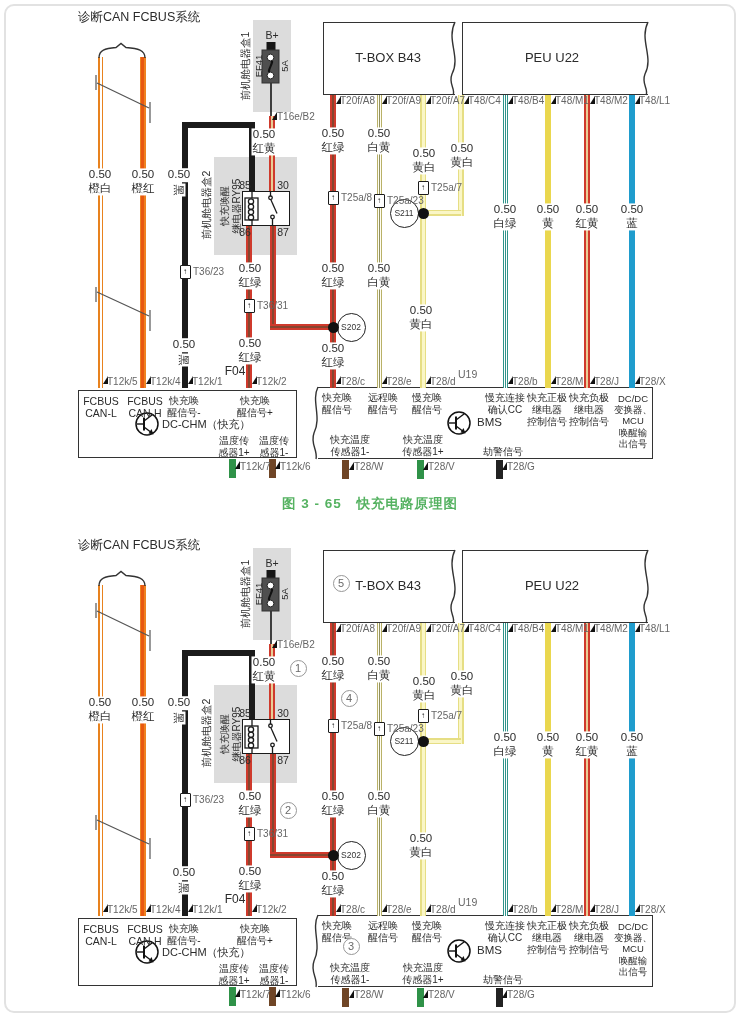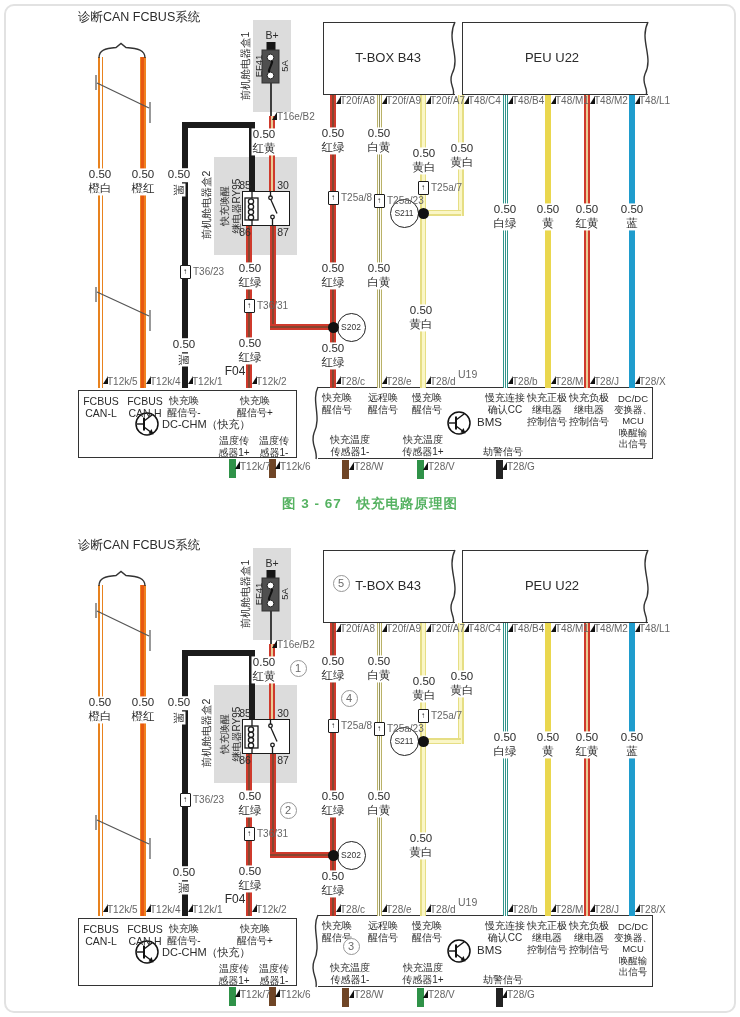--- a/index.html
+++ b/index.html
@@ -526,14 +526,14 @@
       <polygon points="1.5,9.5 6.5,10.5 4.5,5" fill="#111"></polygon>
     </g>
   </svg>
         <div class="ann" style="left: 332.5px; top: 46.5px;">5</div>
         <div class="ann" style="left: 289.5px; top: 131.5px;">1</div>
         <div class="ann" style="left: 340.5px; top: 161.5px;">4</div>
         <div class="ann" style="left: 279.5px; top: 273.5px;">2</div>
         <div class="ann" style="left: 342.5px; top: 409.5px;">3</div>
       </div>
     </div>
-  <div class="caption" style="color: rgb(85, 178, 97);">图 3 - 67　快充电路原理图</div>
+  <div class="caption" style="color: rgb(85, 178, 97);">图 3 - 65　快充电路原理图</div>
 </div>
 
 </body></html>

